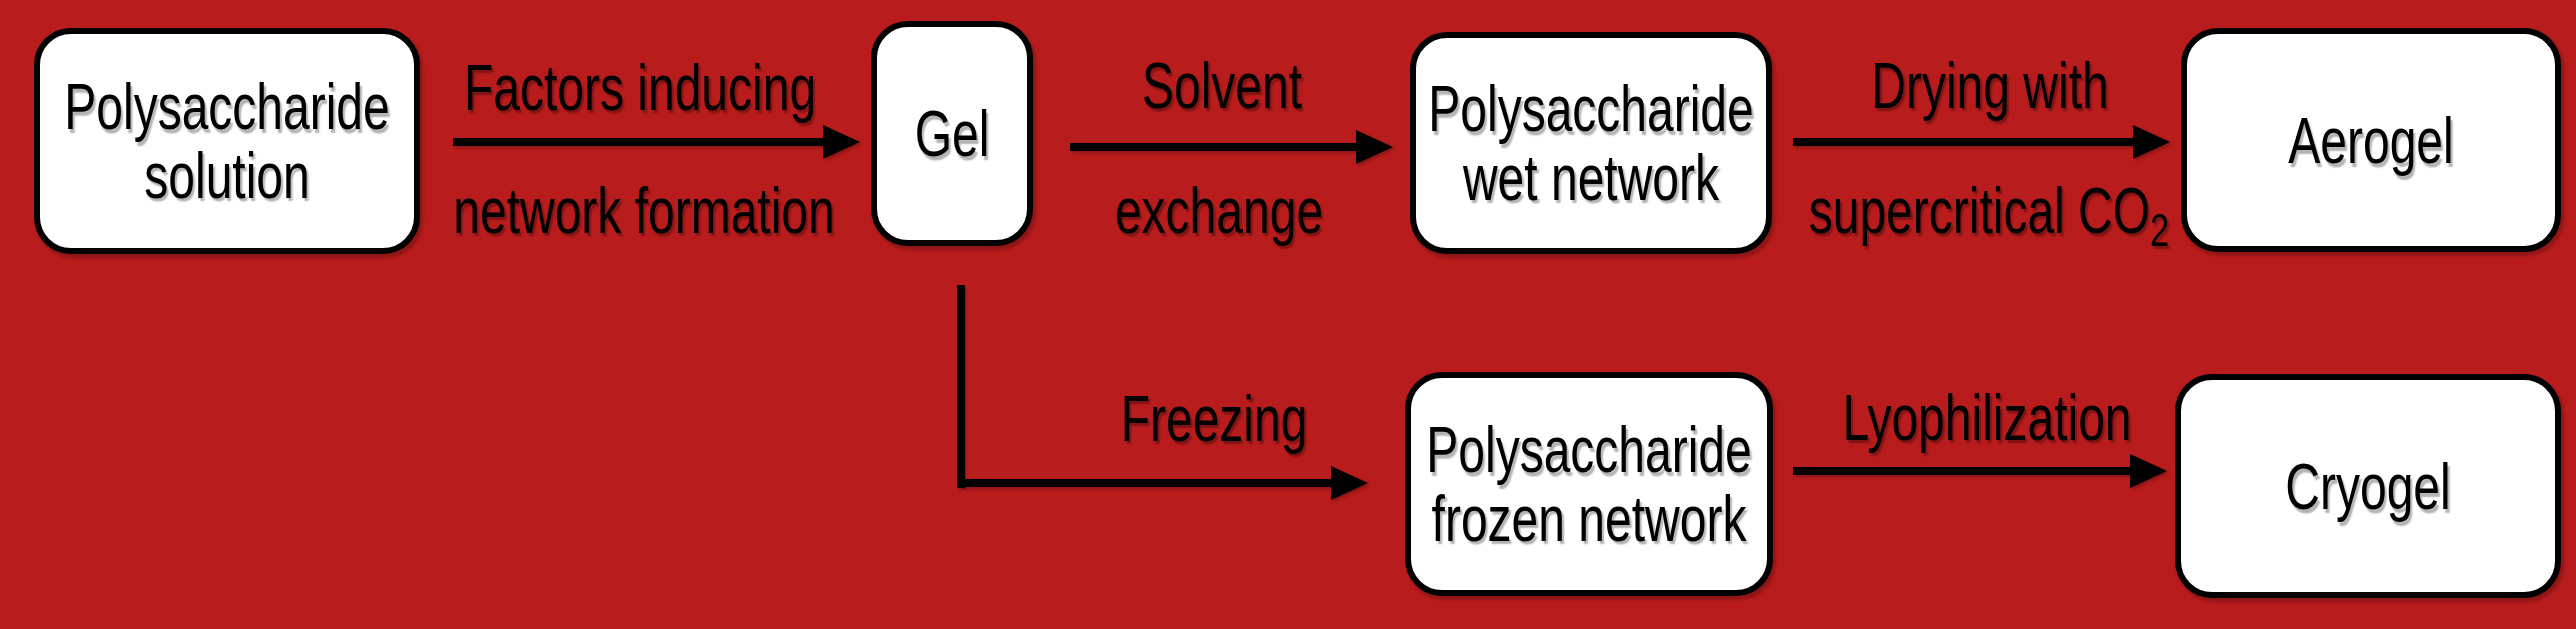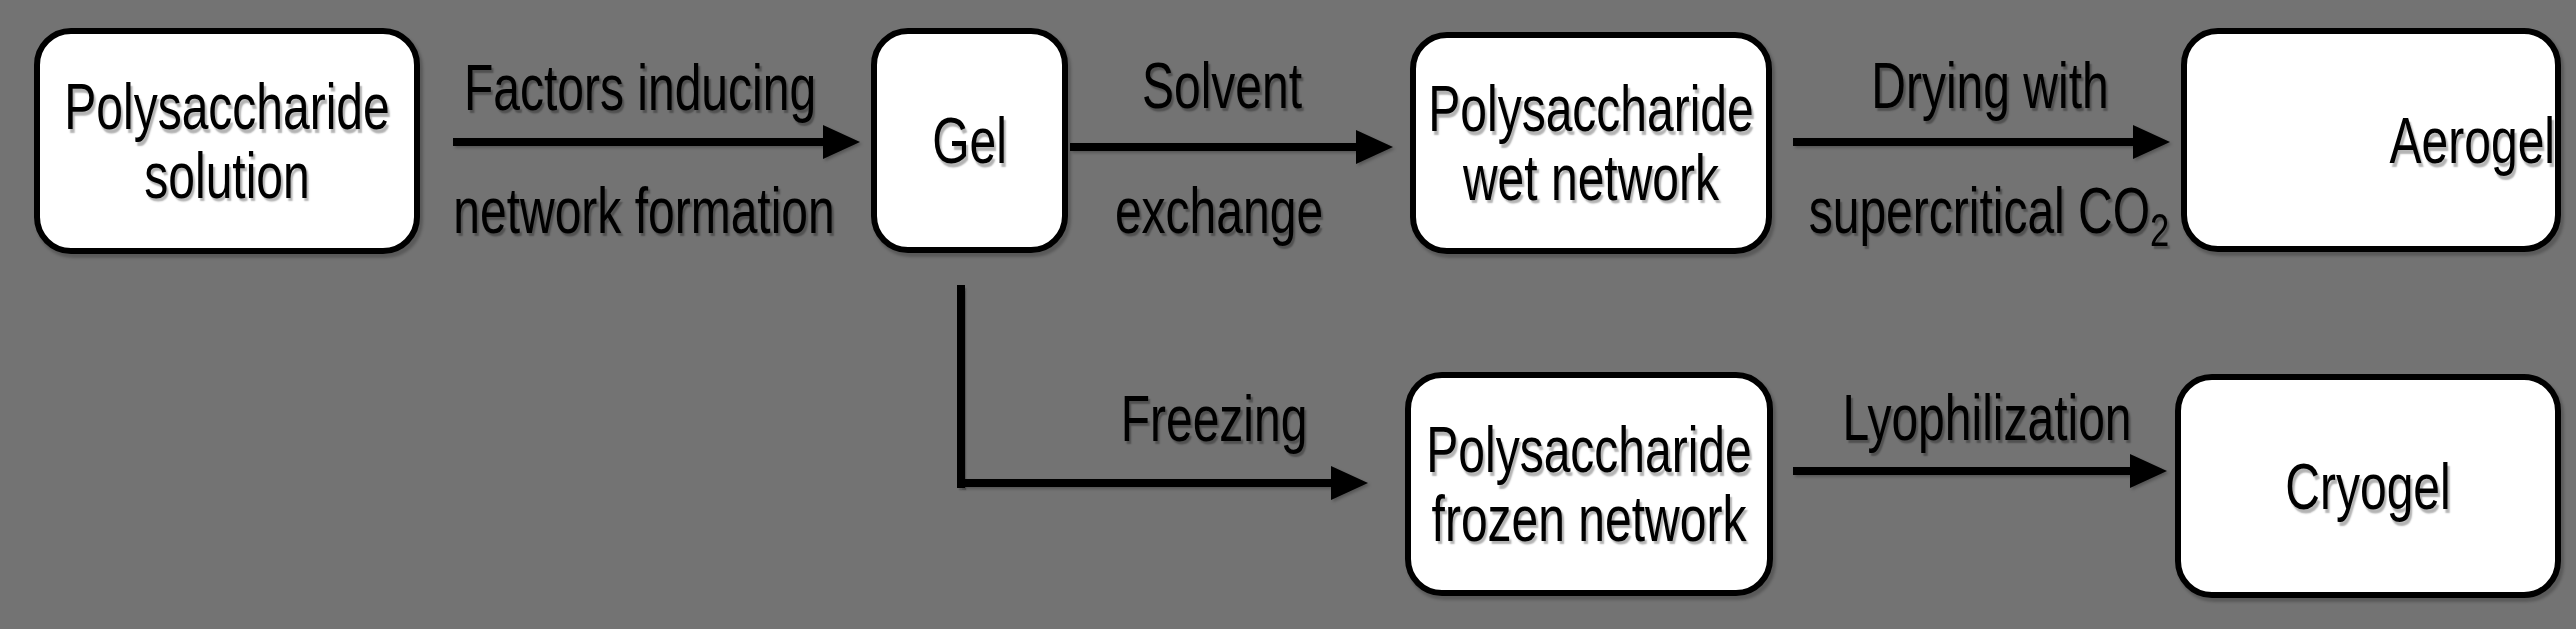--- a/index.html
+++ b/index.html
@@ -4,21 +4,21 @@
 <style>
   html, body {
     margin: 0;
     padding: 0;
     background: #ffffff;
   }
   #canvas {
     position: relative;
     width: 2576px;
     height: 630px;
-    background: #737373;
+    background: #b91c1c;
     overflow: hidden;
     font-family: "Liberation Sans", "DejaVu Sans", sans-serif;
     color: #000000;
   }
   .box {
     position: absolute;
     background: #ffffff;
     border: 6.4px solid #000000;
     border-radius: 37px;
     display: flex;
@@ -75,29 +75,29 @@
 </style>
 </head>
 <body>
 
 <div id="canvas">
 
   <div class="box" style="left:34px; top:28px; width:386px; height:226px;">
     <span class="blabel"><span>Polysaccharide</span><br><span>solution</span></span>
   </div>
 
-  <div class="box" style="left:871px; top:28px; width:197px; height:225px;justify-content:center;">
+  <div class="box" style="left:871px; top:21px; width:162px; height:225px;justify-content:center;">
     <span class="blabel">Gel</span>
   </div>
 
   <div class="box" style="left:1410px; top:32px; width:362px; height:222px;">
     <span class="blabel"><span>Polysaccharide</span><br><span>wet network</span></span>
   </div>
 
-  <div class="box" style="left:2181px; top:28px; width:380px; height:224px;justify-content:flex-end;">
+  <div class="box" style="left:2181px; top:28px; width:380px; height:224px;">
     <span class="blabel">Aerogel</span>
   </div>
 
   <div class="box" style="left:1405px; top:372px; width:368px; height:224px;">
     <span class="blabel"><span>Polysaccharide</span><br><span>frozen network</span></span>
   </div>
 
   <div class="box" style="left:2175px; top:374px; width:386px; height:224px;">
     <span class="blabel">Cryogel</span>
   </div>

